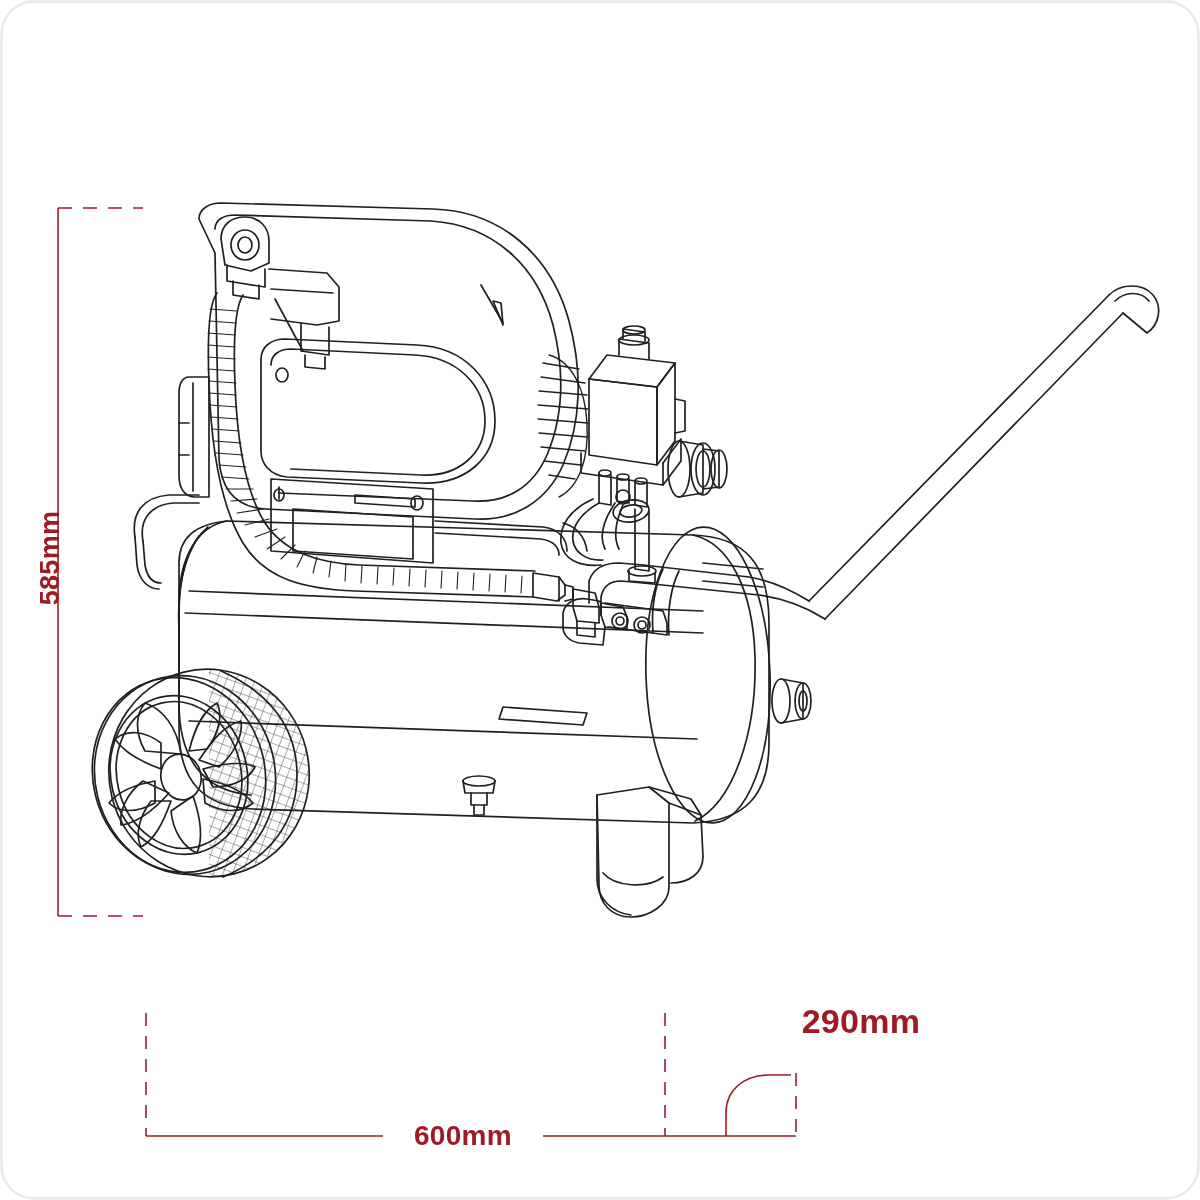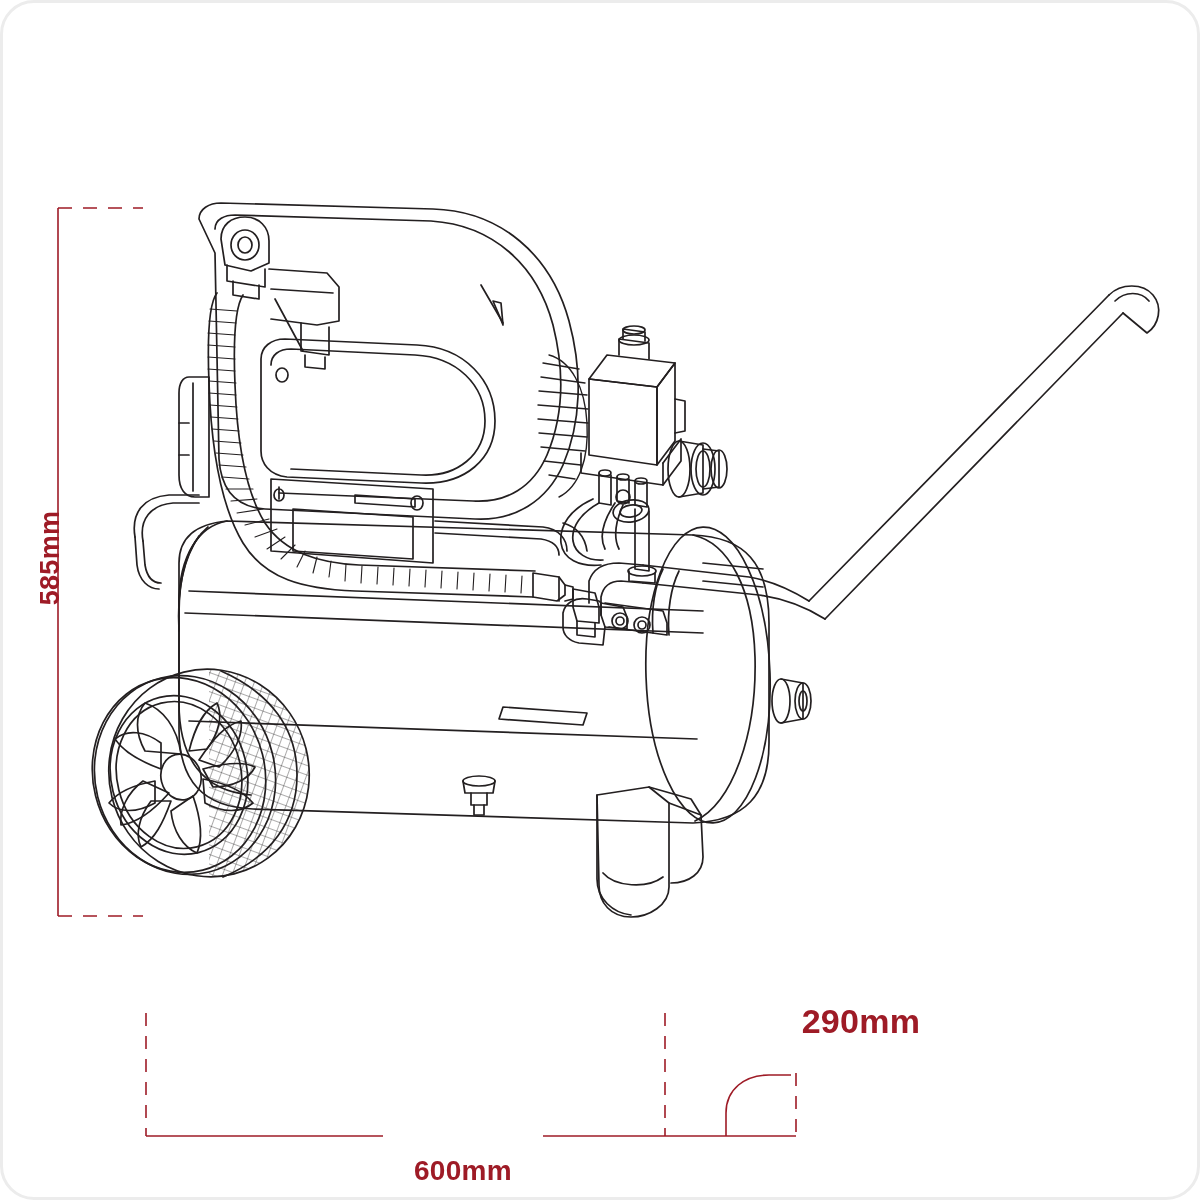--- a/index.html
+++ b/index.html
@@ -43,21 +43,20 @@
     top: 555px;
     font-size: 27px;
     transform: translate(-50%, -50%) rotate(-90deg);
     transform-origin: 50% 50%;
   }
   #label-width {
     left: 460px;
     top: 1133px;
     font-size: 28px;
     transform: translate(-50%, -50%);
-    margin-top: 35px;
   }
   #label-depth {
     left: 858px;
     top: 1018px;
     font-size: 34px;
     transform: translate(-50%, -50%);
   }
 </style>
 </head>
 <body>

